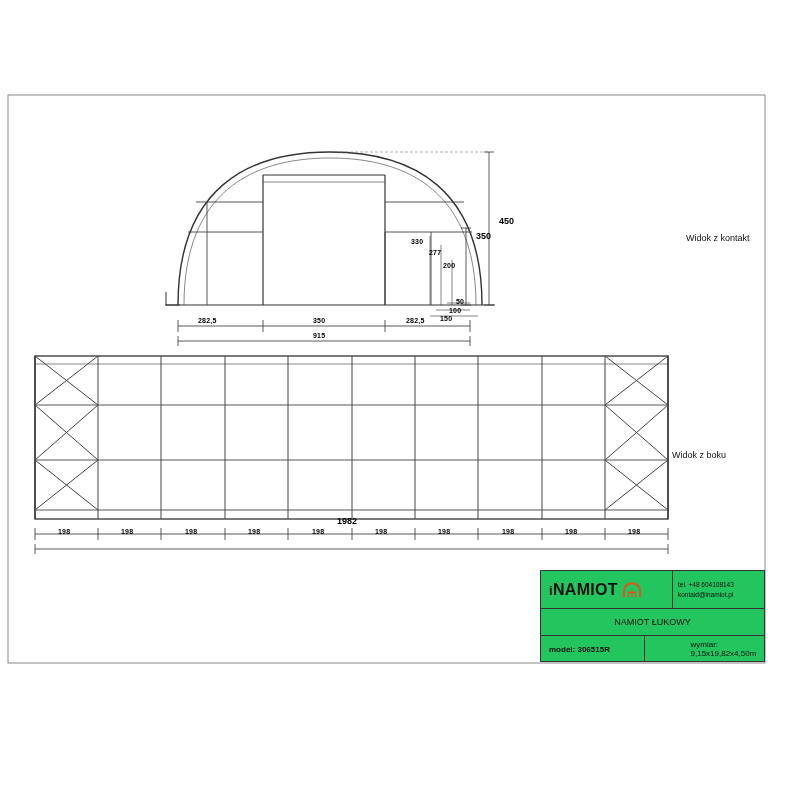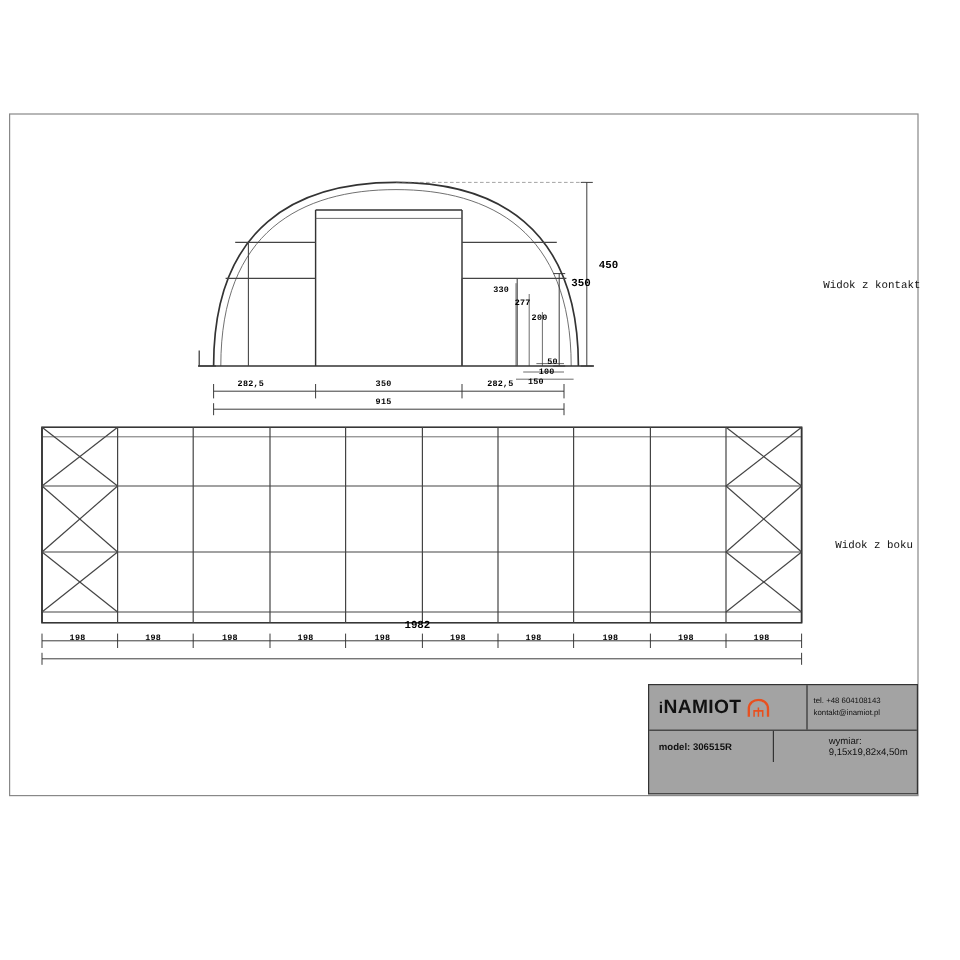--- a/index.html
+++ b/index.html
@@ -15,21 +15,21 @@
     overflow: hidden;
   }
   #sheet {
     position: absolute;
     left: 0; top: 0;
     width: 800px;
     height: 800px;
   }
   .lbl {
     position: absolute;
-    font-family: Liberation Mono, monospace;
+    font-family: Liberation Sans, sans-serif;
     color: #000;
     white-space: nowrap;
   }
   .dim {
     font-size: 7px;
     font-weight: bold;
     letter-spacing: 0.2px;
   }
   .dim-lg {
     font-size: 9px;
@@ -41,21 +41,21 @@
   }
   
   #titleblock {
     position: absolute;
     left: 540px;
     top: 570px;
     width: 225px;
     height: 92px;
     border: 1px solid #333;
     box-sizing: border-box;
-    background: #a3a3a3;
+    background: #22c55e;
   }
   #tb-row1 {
     position: relative;
     height: 38px;
     border-bottom: 1px solid #333;
     box-sizing: border-box;
     display: flex;
     align-items: center;
   }
   #tb-logo-wrap {
@@ -258,33 +258,34 @@
 <div class="lbl dim" style="left:248px; top:528px;">198</div>
 <div class="lbl dim" style="left:312px; top:528px;">198</div>
 <div class="lbl dim" style="left:375px; top:528px;">198</div>
 <div class="lbl dim" style="left:438px; top:528px;">198</div>
 <div class="lbl dim" style="left:502px; top:528px;">198</div>
 <div class="lbl dim" style="left:565px; top:528px;">198</div>
 <div class="lbl dim" style="left:628px; top:528px;">198</div>
 <div class="lbl dim-lg" style="left:337px; top:516px;">1982</div>
 
 <div class="lbl view-label" style="left:686px; top:233px;">Widok z kontakt</div>
-<div class="lbl view-label" style="left:696px; top:450px;">Widok z boku</div>
+<div class="lbl view-label" style="left:672px; top:450px;">Widok z boku</div>
 
 <div id="titleblock">
   <div id="tb-row1">
     <div id="tb-logo-wrap">
       <div id="tb-brand"><span class="small-i">i</span><span>NAMIOT</span></div>
       <svg id="tb-logo-icon" viewBox="0 0 24 20">
         <path d="M2 19 L2 11 C2 5, 7 1.5, 12 1.5 C17 1.5, 22 5, 22 11 L22 19" fill="none" stroke="#e8501f" stroke-width="2.4"></path>
         <path d="M12 19 L12 9.5 M7.5 19 L7.5 13 L16.5 13 L16.5 19" fill="none" stroke="#e8501f" stroke-width="1.6"></path>
       </svg>
     </div>
     <div id="tb-contact">
       <div>tel. +48 604108143</div>
       <div>kontakt@inamiot.pl</div>
     </div>
   </div>
+  <div id="tb-row2">NAMIOT ŁUKOWY</div>
   <div id="tb-row3">
     <div id="tb-model">model: 306515R</div>
     <div id="tb-size">wymiar: 9,15x19,82x4,50m</div>
   </div>
 </div>
 
 </body></html>

